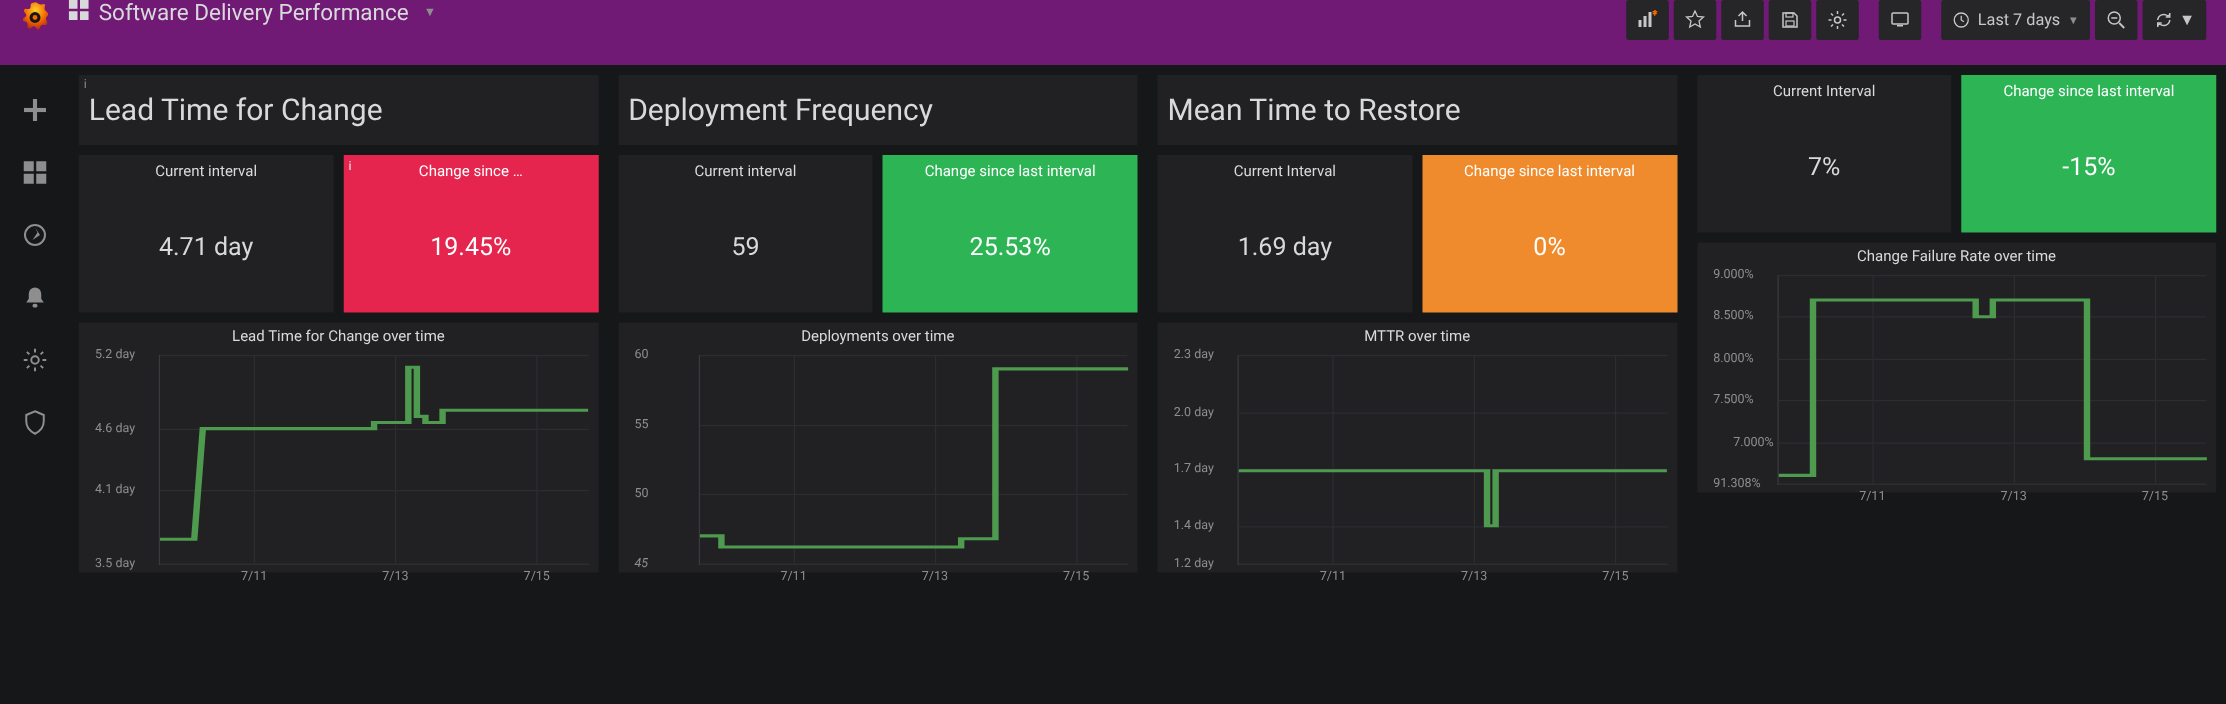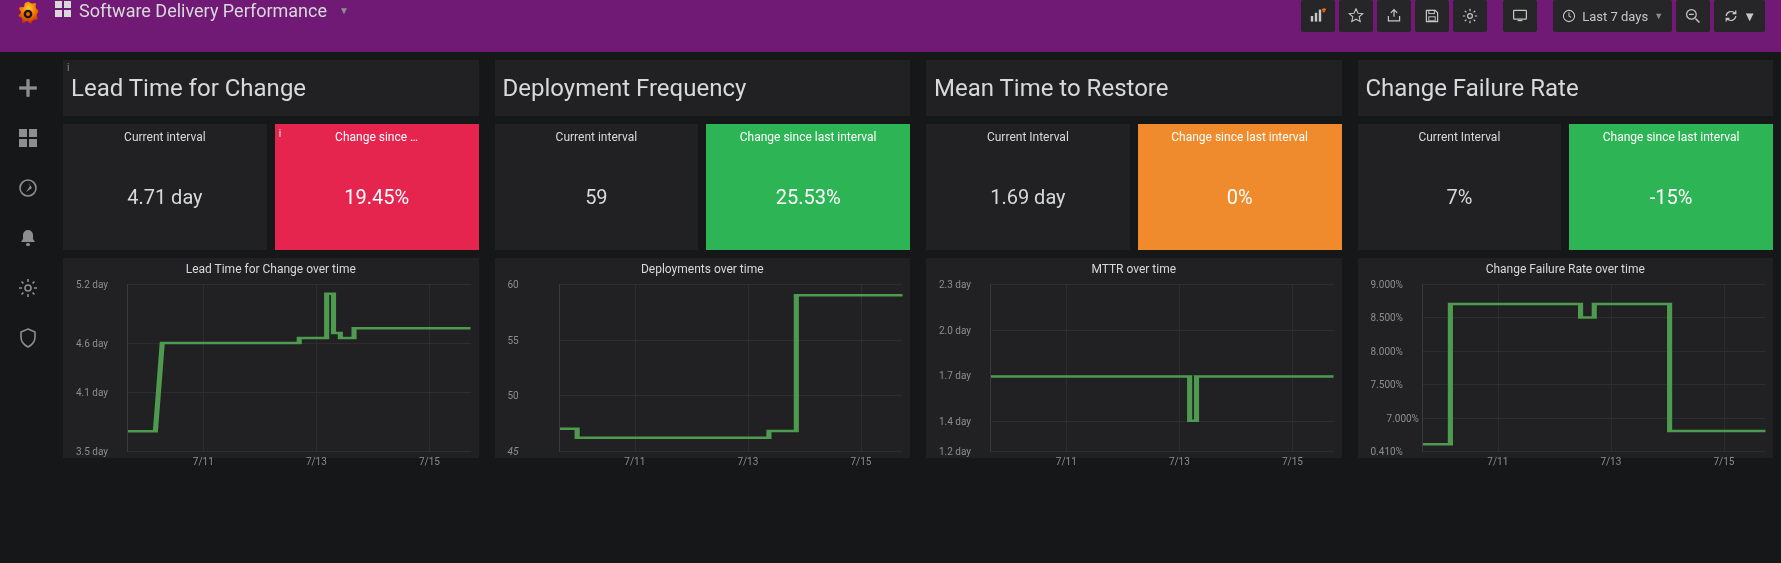--- a/index.html
+++ b/index.html
@@ -317,40 +317,37 @@
             <div class="vgrid" style="left: 88%;"></div>
             <div class="xlab" style="left: 88%;">7/15</div>
             <svg class="plot" viewBox="0 0 100 100" preserveAspectRatio="none">
               <polyline points="0,55.454545454545446 57.99999999999999,55.454545454545446 57.99999999999999,81.81818181818183 60,81.81818181818183 60,55.454545454545446 100,55.454545454545446"></polyline>
             </svg>
           </div>
         </div>
       </div>
     </div>
     <div class="metric-col">
-      <div class="panel header-panel">
-        <span class="t">Change Failure Rate</span>
-      </div>
       <div class="stats-row">
         <div class="stat">
           <div class="label">Current Interval</div>
           <div class="val">7%</div>
         </div>
         <div class="stat green">
           <div class="label">Change since last interval</div>
           <div class="val">-15%</div>
         </div>
       </div>
       <div class="chart-panel">
         <div class="ctitle">Change Failure Rate over time</div>
         <div class="chart-wrap">
           <div class="yaxis"></div>
           <div class="chart-body">
             <div class="hgrid" style="top: 100%;"></div>
-            <div class="ylab" style="bottom: 0%;">0.410%</div>
+            <div class="ylab" style="bottom: 0%;">91.308%</div>
             <div class="hgrid" style="top: 80%;"></div>
             <div class="ylab" style="bottom: 20%; margin-left: 16px;">7.000%</div>
             <div class="hgrid" style="top: 60%;"></div>
             <div class="ylab" style="bottom: 40%;">7.500%</div>
             <div class="hgrid" style="top: 40%;"></div>
             <div class="ylab" style="bottom: 60%;">8.000%</div>
             <div class="hgrid" style="top: 20%;"></div>
             <div class="ylab" style="bottom: 80%;">8.500%</div>
             <div class="hgrid" style="top: 0%;"></div>
             <div class="ylab" style="bottom: 100%;">9.000%</div>

